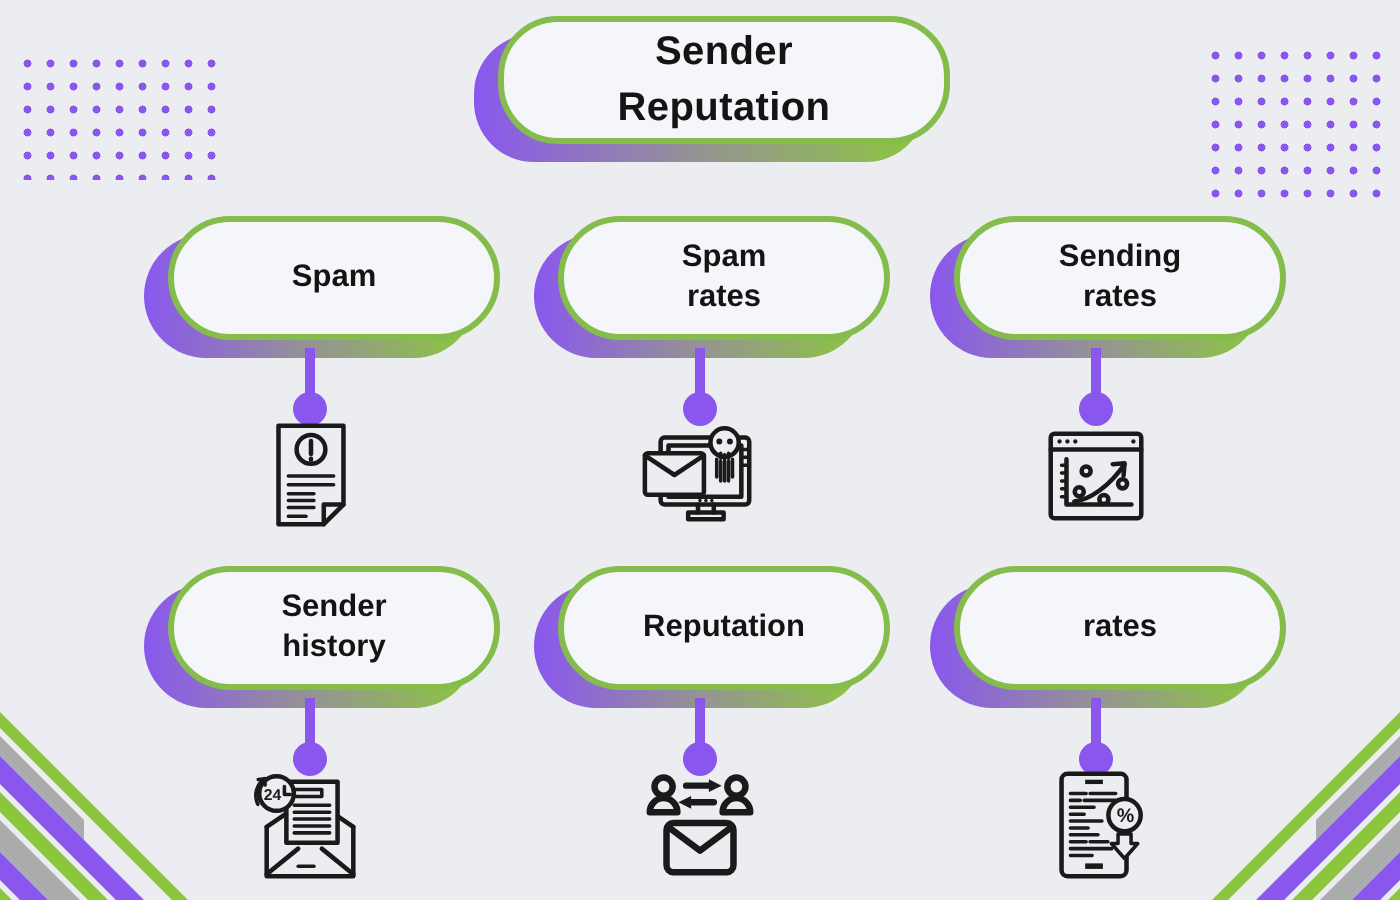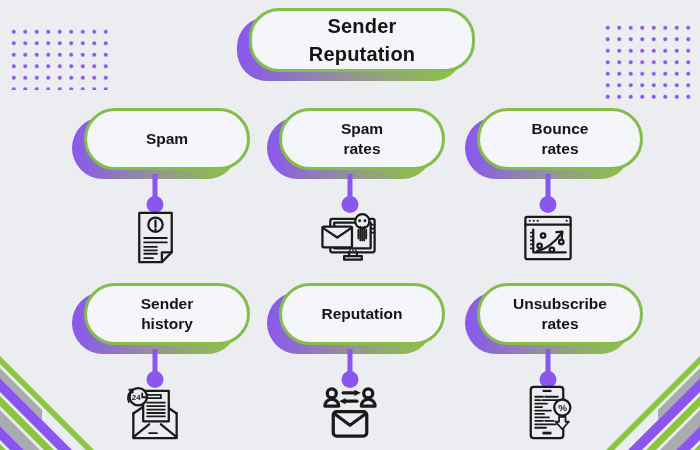--- a/index.html
+++ b/index.html
@@ -114,21 +114,21 @@
         <path class="thin" d="M42.5 21v2.5M44.5 21.7v2.5M46.5 21v2.5"></path>
         <path class="thin" d="M40.5 24v9M42.5 25v10M44.5 25v10M46.5 25v10M48.5 24v9"></path>
         <path class="thin" d="M53.5 19h3.5M53.5 23h3M53.5 27h3.5"></path>
       </svg>
     </div>
   </div>
 
   <div class="node" style="left:465px;top:108px">
     <div class="pill-shadow"></div>
     <div class="pill">
-      <span>Bounce</span>
+      <span>Sending</span>
       <span>rates</span>
     </div>
     <div class="connector"></div>
     <div class="dot"></div>
     <div class="icon">
       <svg viewBox="0 0 64 64">
         <rect x="9" y="11" width="46" height="43" rx="2"></rect>
         <line x1="9" y1="19" x2="55" y2="19"></line>
         <circle class="fdk" cx="13.5" cy="15" r="1.1"></circle>
           <circle class="fdk" cx="17.5" cy="15" r="1.1"></circle>
@@ -192,21 +192,20 @@
         <path class="fdk" d="M27.5 17.3L21 20.5l6.5 3.2z"></path>
         <rect class="bold" x="15" y="31" width="34" height="25" rx="3.5"></rect>
         <path class="bold" d="M16.5 33.5L32 45l15.5-11.5"></path>
       </svg>
     </div>
   </div>
 
   <div class="node" style="left:465px;top:283px">
     <div class="pill-shadow"></div>
     <div class="pill">
-      <span>Unsubscribe</span>
       <span>rates</span>
     </div>
     <div class="connector"></div>
     <div class="dot"></div>
     <div class="icon">
       <svg viewBox="0 0 64 64">
         <rect x="14.5" y="6" width="33" height="52" rx="3"></rect>
         <rect class="fdk" x="26.5" y="9" width="9" height="2.2"></rect>
         <rect class="fdk" x="26.5" y="51.5" width="9" height="2.8"></rect>
         <path class="thin" d="M19 16h8M29 16h13M19 19.5h5M26 19.5h16M19 23h12M19 26.5h7M19 30h16M19 33.5h9M19 37h14M19 40.5h8M29 40.5h9M19 44h21M19 47.5h11"></path>

